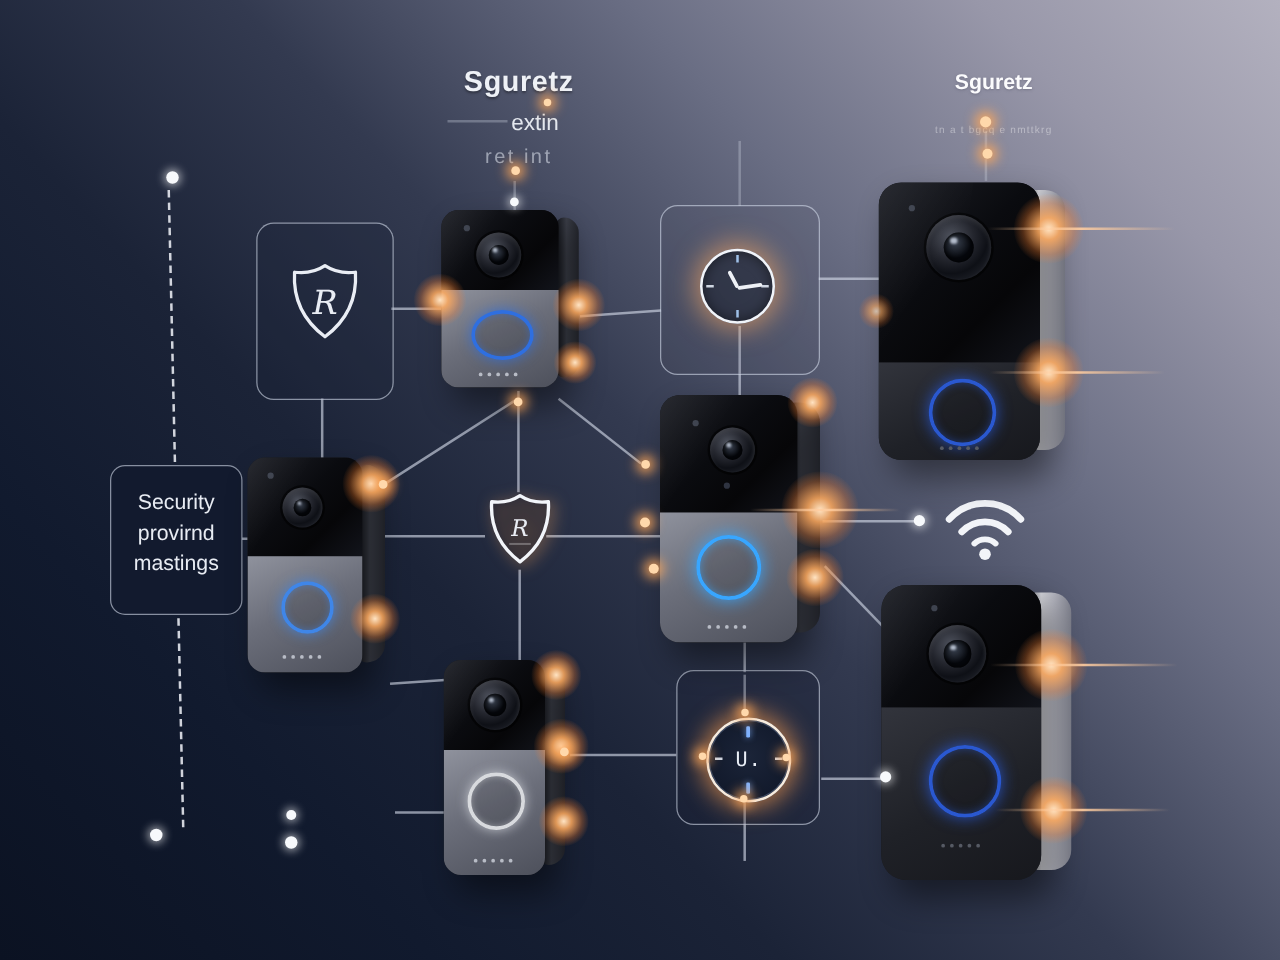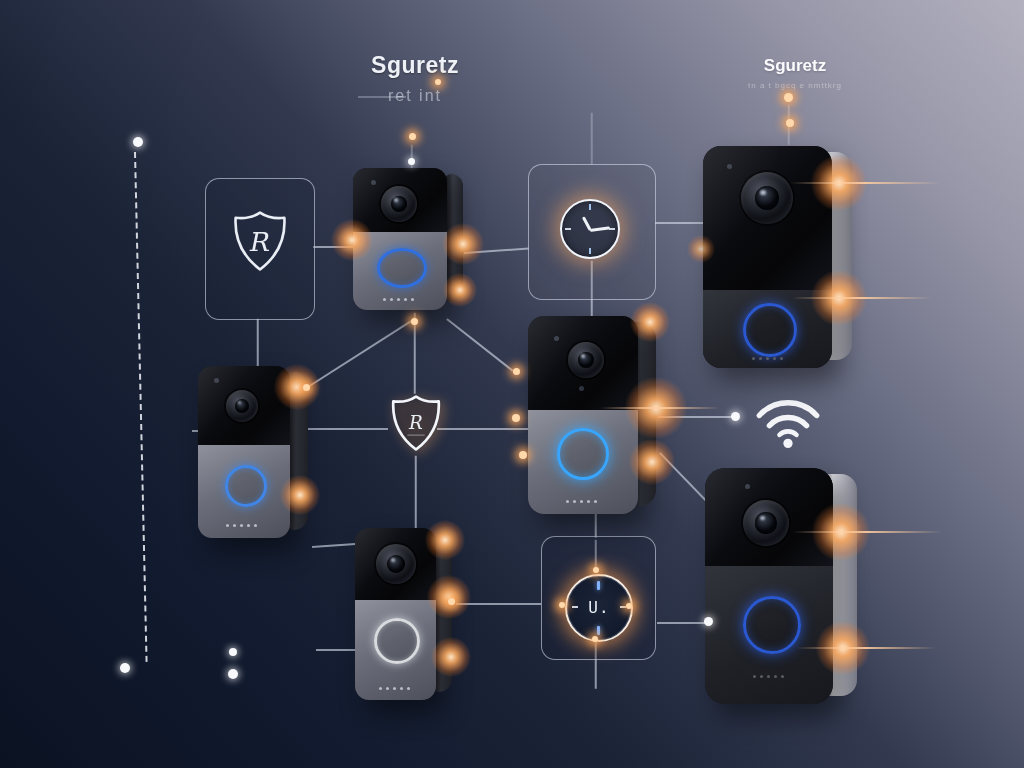--- a/index.html
+++ b/index.html
@@ -103,20 +103,27 @@
     <div class="clock" style="left:31px;top:34px;width:56px;height:56px;">
       <div class="tick" style="left:27px;top:3px;width:2px;height:6px;background:#9fc0e8;"></div>
       <div class="tick" style="left:27px;bottom:3px;width:2px;height:6px;background:#9fc0e8;"></div>
       <div class="tick" style="left:3px;top:27px;width:6px;height:2px;"></div>
       <div class="tick" style="right:3px;top:27px;width:6px;height:2px;"></div>
       <div class="hand" style="width:20px;transform:rotate(-8deg);"></div>
       <div class="hand" style="width:15px;transform:rotate(-118deg);"></div>
     </div>
   </div>
 
+  <div class="obox" style="left:88px;top:372px;width:104px;height:118px;background:#121a2e;border-radius:12px;">
+    <div class="t" style="position:static;padding-top:17px;font-size:17px;line-height:1.45;color:#e8ecf3;">
+      <div>Security</div>
+      <div>provirnd</div>
+      <div>mastings</div>
+    </div>
+  </div>
 
   <svg class="shield-svg" style="left:389px;top:392px;filter:drop-shadow(3px 2px 6px rgba(255,170,90,.55));" width="54" height="62" viewBox="0 0 100 110">
     <path d="M50 6 C62 14 76 17 92 15 C94 48 82 80 50 104 C18 80 6 48 8 15 C24 17 38 14 50 6 Z" fill="rgba(14,20,36,.35)" stroke="#f2f5fa" stroke-width="5" stroke-linejoin="round"></path>
     <text x="50" y="66" text-anchor="middle" font-size="34" fill="#e9edf4" class="shield-letter">R</text>
     <rect x="34" y="76" width="32" height="3" fill="rgba(255,255,255,.28)"></rect>
   </svg>
 
   <svg style="position:absolute;left:748px;top:386px;" width="80" height="62" viewBox="0 0 100 80">
     <path d="M13 38 A 50 50 0 0 1 87 38" fill="none" stroke="#f2f4f8" stroke-width="7" stroke-linecap="round"></path>
     <path d="M26 51 A 33 33 0 0 1 74 51" fill="none" stroke="#f2f4f8" stroke-width="7" stroke-linecap="round"></path>
@@ -133,26 +140,27 @@
       <div class="gauge-label" style="top:22px;">U.</div>
     </div>
     <div class="adot" style="left:51px;top:30px;width:6px;height:6px;"></div>
     <div class="adot" style="left:17px;top:65px;width:6px;height:6px;"></div>
     <div class="adot" style="left:84px;top:66px;width:6px;height:6px;"></div>
     <div class="adot" style="left:50px;top:99px;width:6px;height:6px;"></div>
   </div>
 
   <div class="t" style="left:340px;top:52px;width:150px;">
     <div style="font-size:23px;font-weight:bold;letter-spacing:.5px;text-shadow:0 1px 2px rgba(0,0,0,.35);">Sguretz</div>
+    <div style="font-size:18px;margin-top:9px;padding-left:26px;color:#e3e7ee;">extin</div>
     <div style="font-size:16px;margin-top:8px;letter-spacing:2px;color:rgba(228,233,244,.55);">ret int</div>
   </div>
 
   <div class="t" style="left:730px;top:56px;width:130px;">
     <div style="font-size:17px;font-weight:bold;color:#fbfbfd;text-shadow:0 1px 2px rgba(90,90,110,.5);">Sguretz</div>
-    <div style="font-size:8px;margin-top:5px;letter-spacing:1px;color:rgba(255,255,255,.38);">tn a t bgcq e nmttkrg</div>
+    <div style="font-size:8px;margin-top:23px;letter-spacing:1px;color:rgba(255,255,255,.38);">tn a t bgcq e nmttkrg</div>
   </div>
 
   <div class="wdot" style="left:229px;top:648px;width:8px;height:8px;"></div>
   <div class="wdot" style="left:228px;top:669px;width:10px;height:10px;"></div>
 
   <div class="doorbell" style="left:353px;top:168px;width:110px;height:142px;">
     <div class="db-side side-dark" style="left:92px;width:18px;"></div>
     <div class="db-face" style="width:94px;">
       <div class="db-top" style="height:64px;">
         <div class="db-sensor" style="left:18px;top:12px;"></div>

